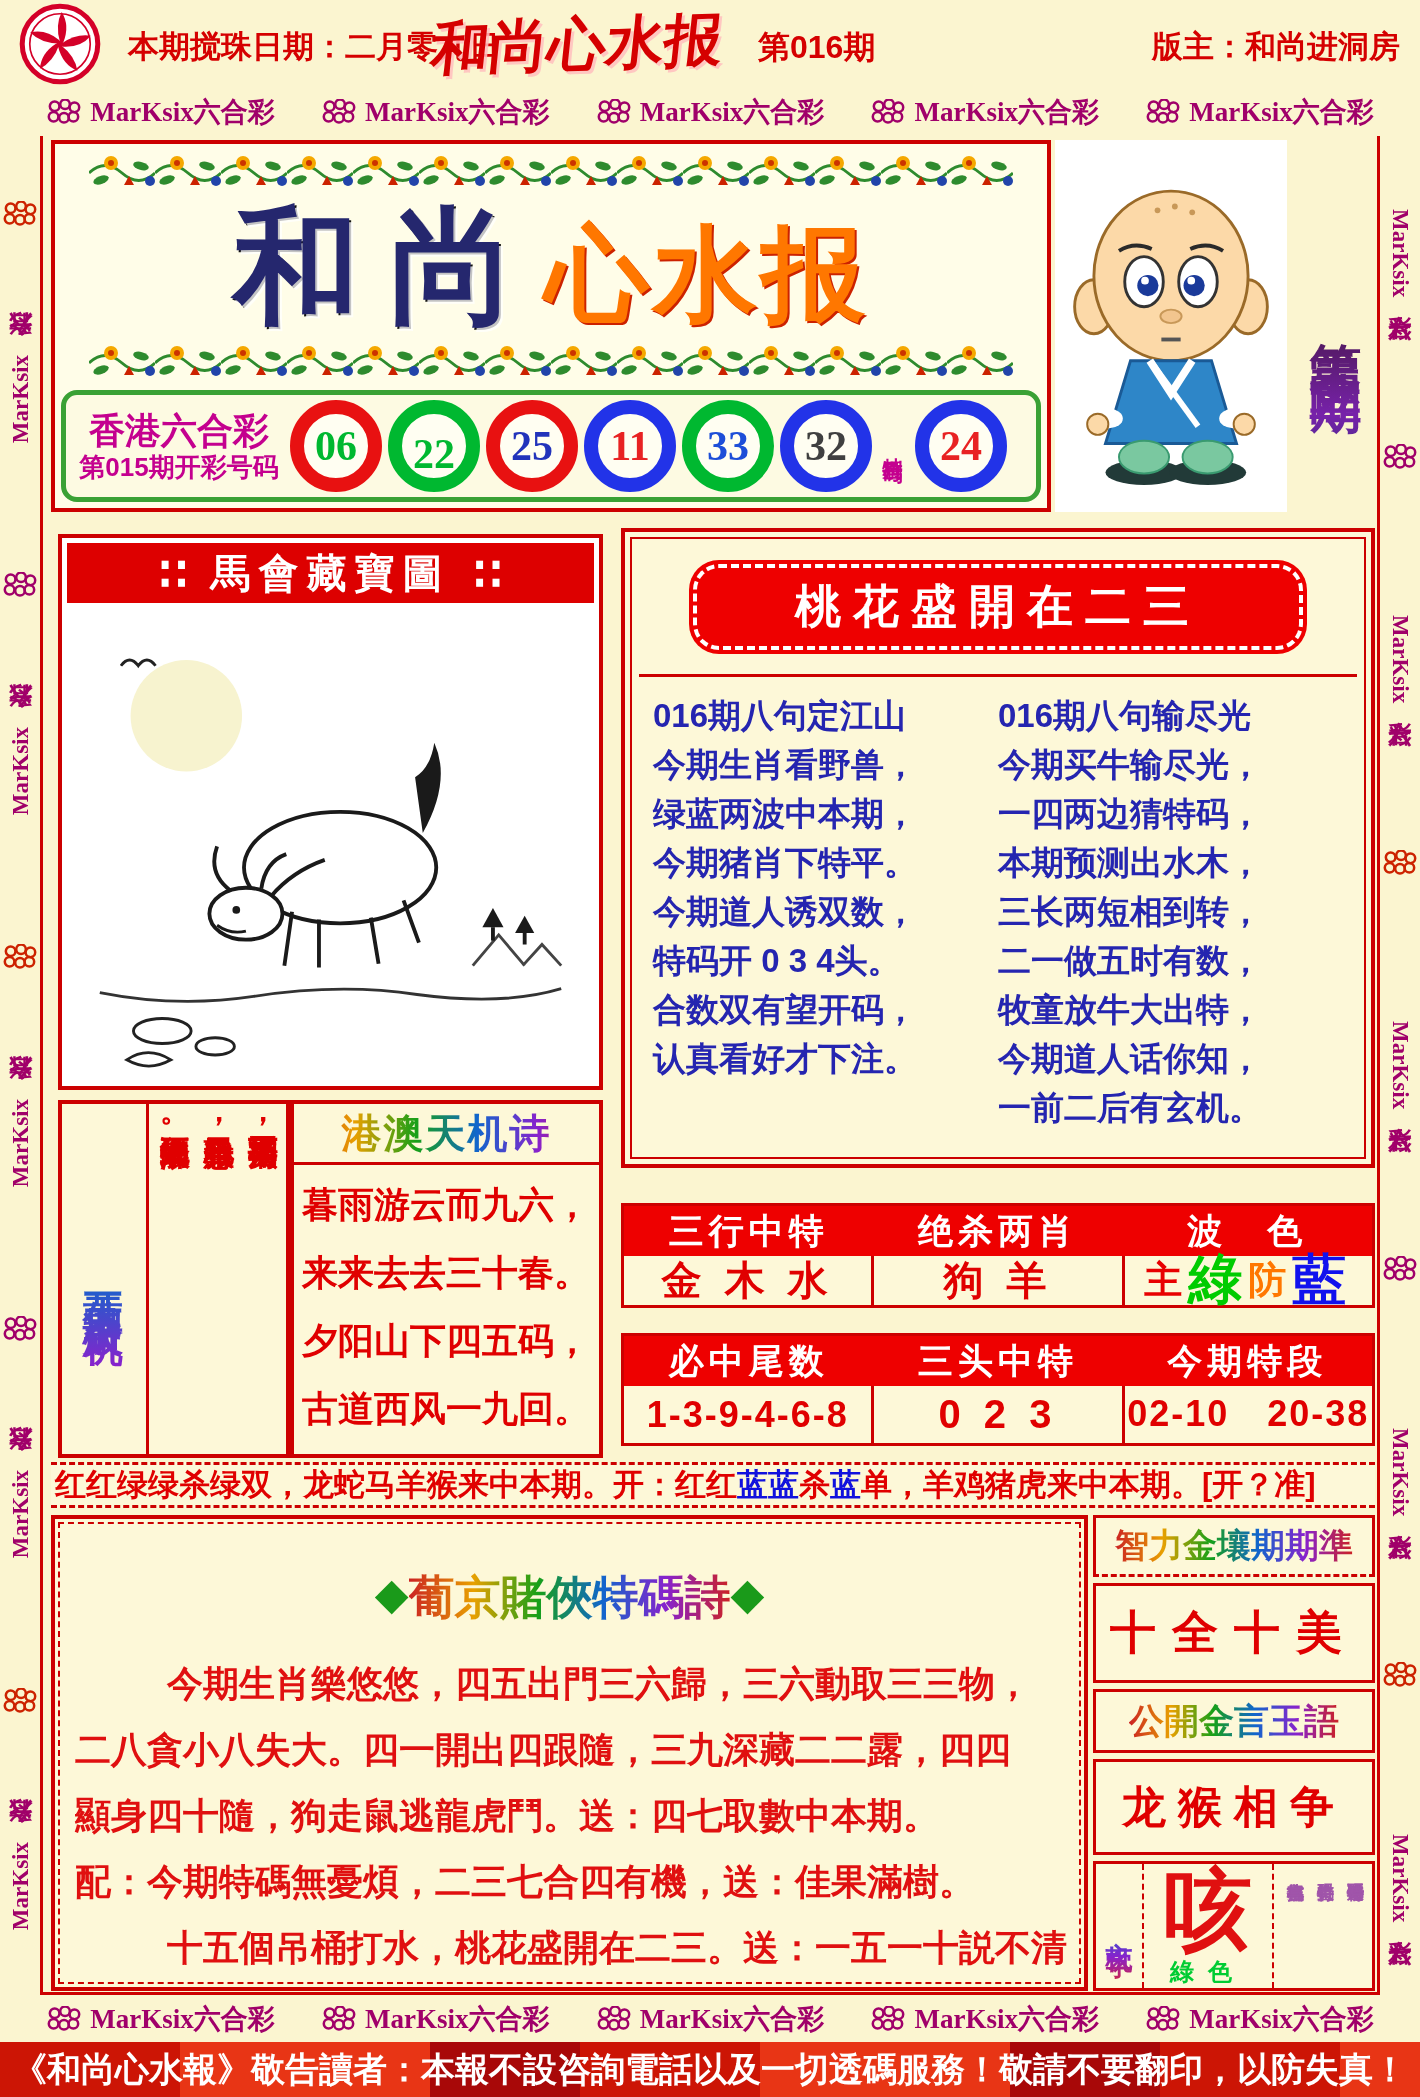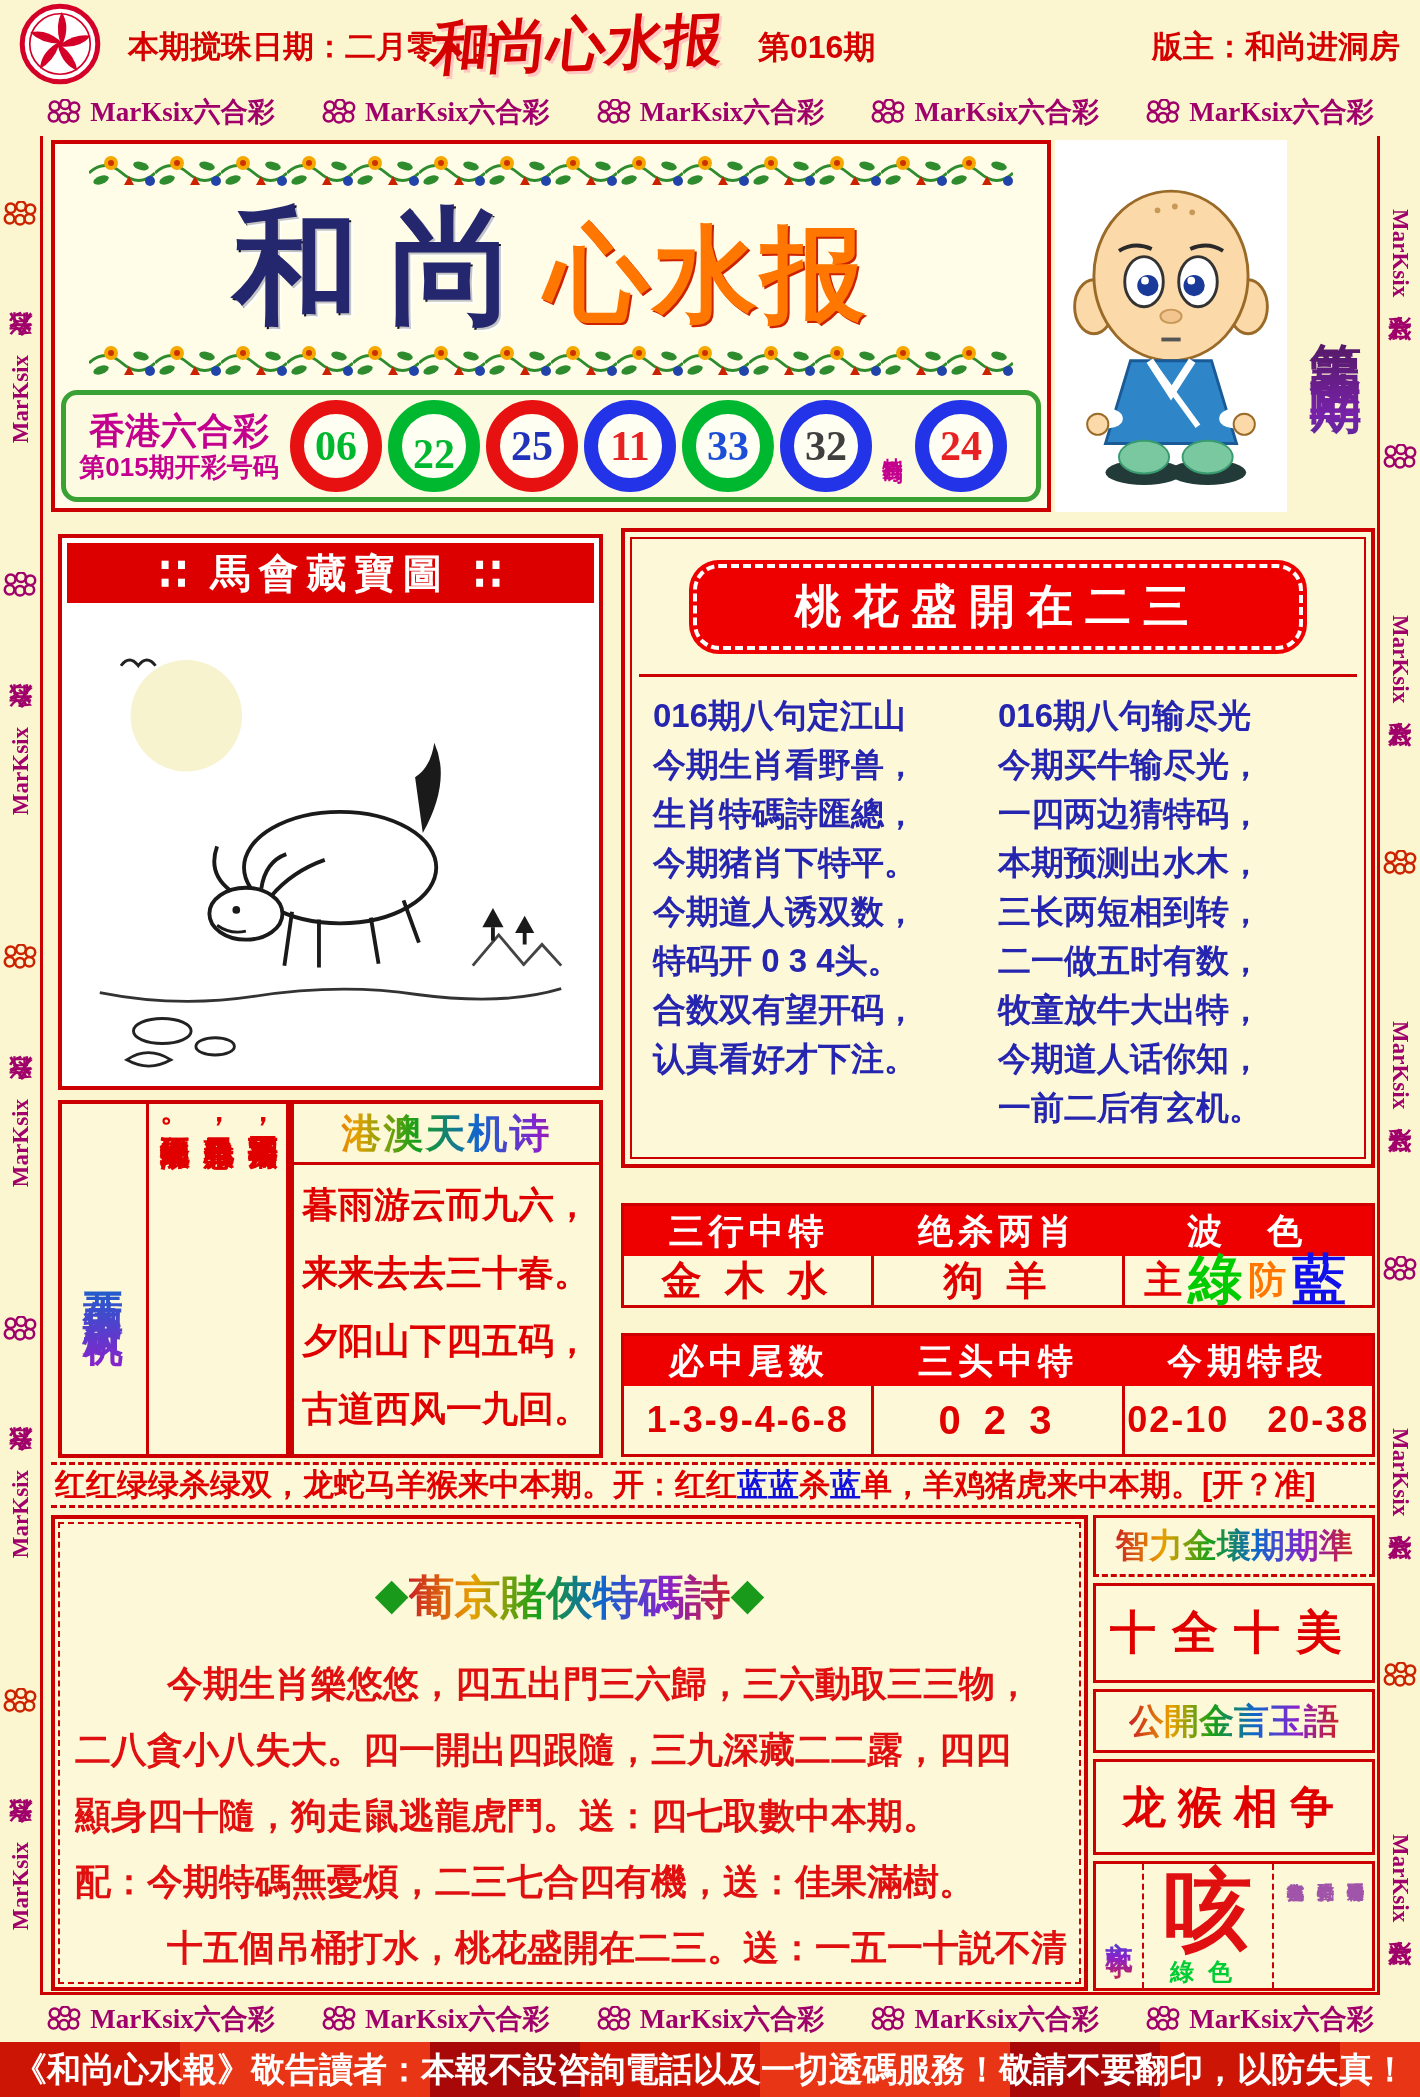--- a/index.html
+++ b/index.html
@@ -448,21 +448,21 @@
       </div>
     </div>
 
     <div class="panel zodiac">
       <div class="z-title">桃花盛開在二三</div>
       <div class="z-div"></div>
       <div class="z-cols">
         <div class="z-col">
           <div>016期八句定江山</div>
           <div>今期生肖看野兽，</div>
-          <div>生肖特碼詩匯總，</div>
+          <div>绿蓝两波中本期，</div>
           <div>今期猪肖下特平。</div>
           <div>今期道人诱双数，</div>
           <div>特码开 0 3 4头。</div>
           <div>合数双有望开码，</div>
           <div>认真看好才下注。</div>
         </div>
         <div class="z-col">
           <div>016期八句输尽光</div>
           <div>今期买牛输尽光，</div>
           <div>一四两边猜特码，</div>
@@ -510,21 +510,21 @@
         </div>
       </div>
     </div>
 
     <div class="panel tbl" style="top:1197px">
       <div class="hrow">
         <div class="hcell">必中尾数</div>
         <div class="hcell">三头中特</div>
         <div class="hcell">今期特段</div>
       </div>
-      <div class="vrow" style="height:68px">
+      <div class="vrow" style="height:57px">
         <div class="vcell" style="font-size:36px;letter-spacing:2px">1-3-9-4-6-8</div>
         <div class="vcell">0 2 3</div>
         <div class="vcell" style="font-size:36px;letter-spacing:2px">02-10　20-38</div>
       </div>
     </div>
 
     <div class="panel redline">
       <span style="color: rgb(224, 0, 0); text-align: center;">红红绿绿杀绿双，龙蛇马羊猴来中本期。开：红红</span>
       <span style="color: rgb(17, 17, 221);">蓝蓝</span>
       <span style="color: rgb(224, 0, 0);">杀</span>

